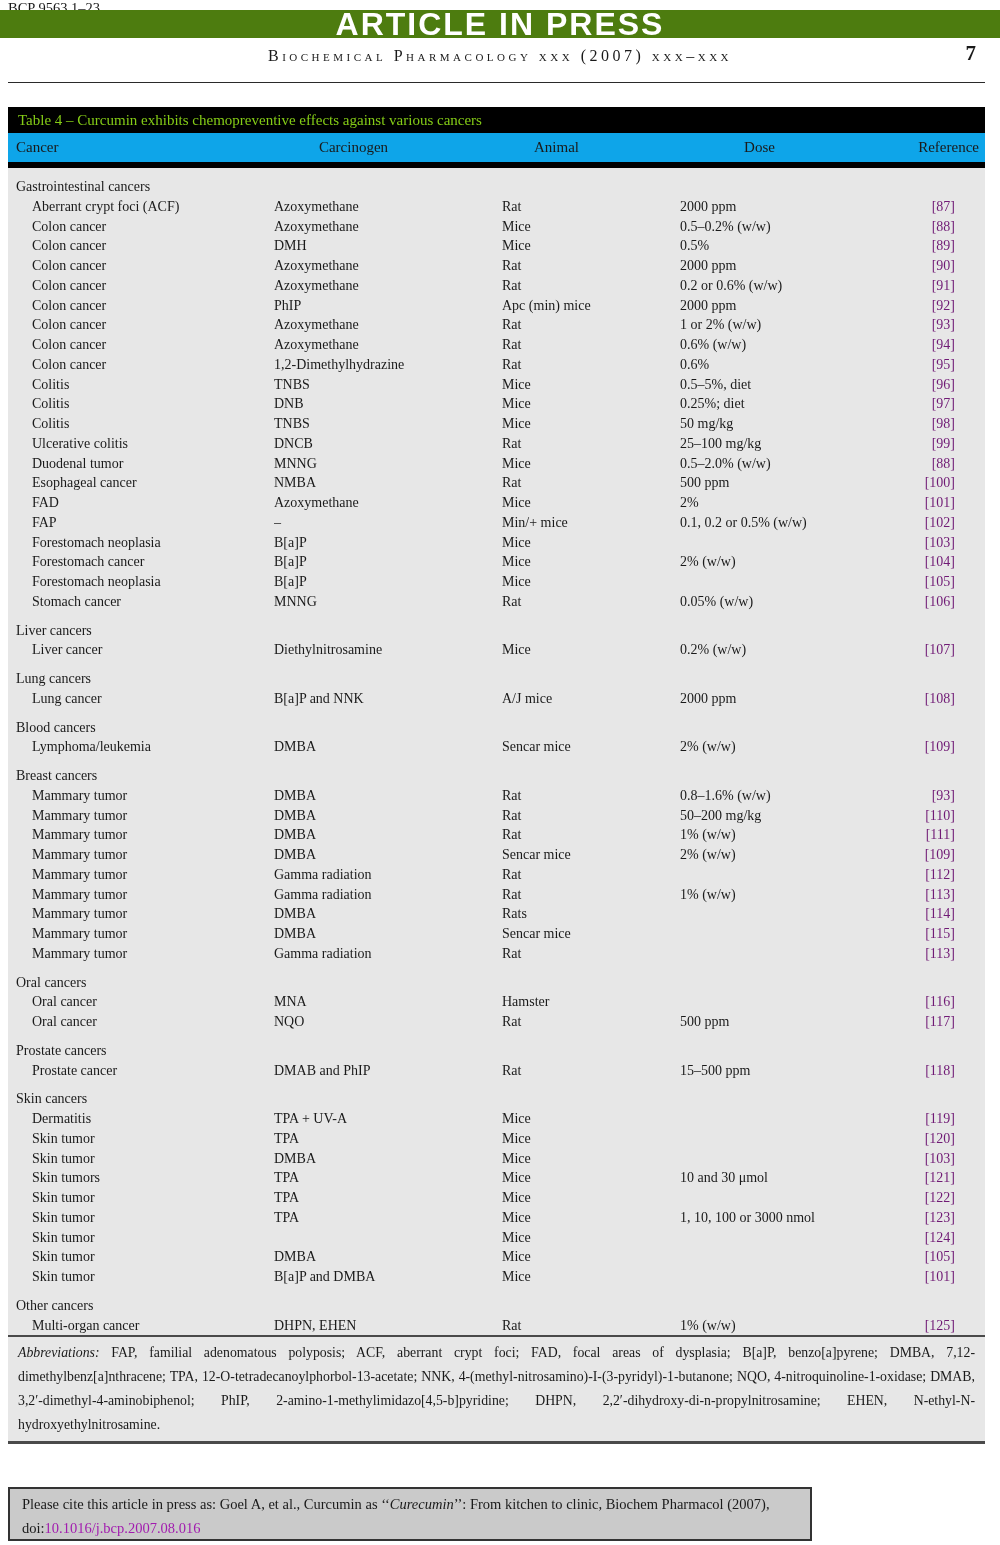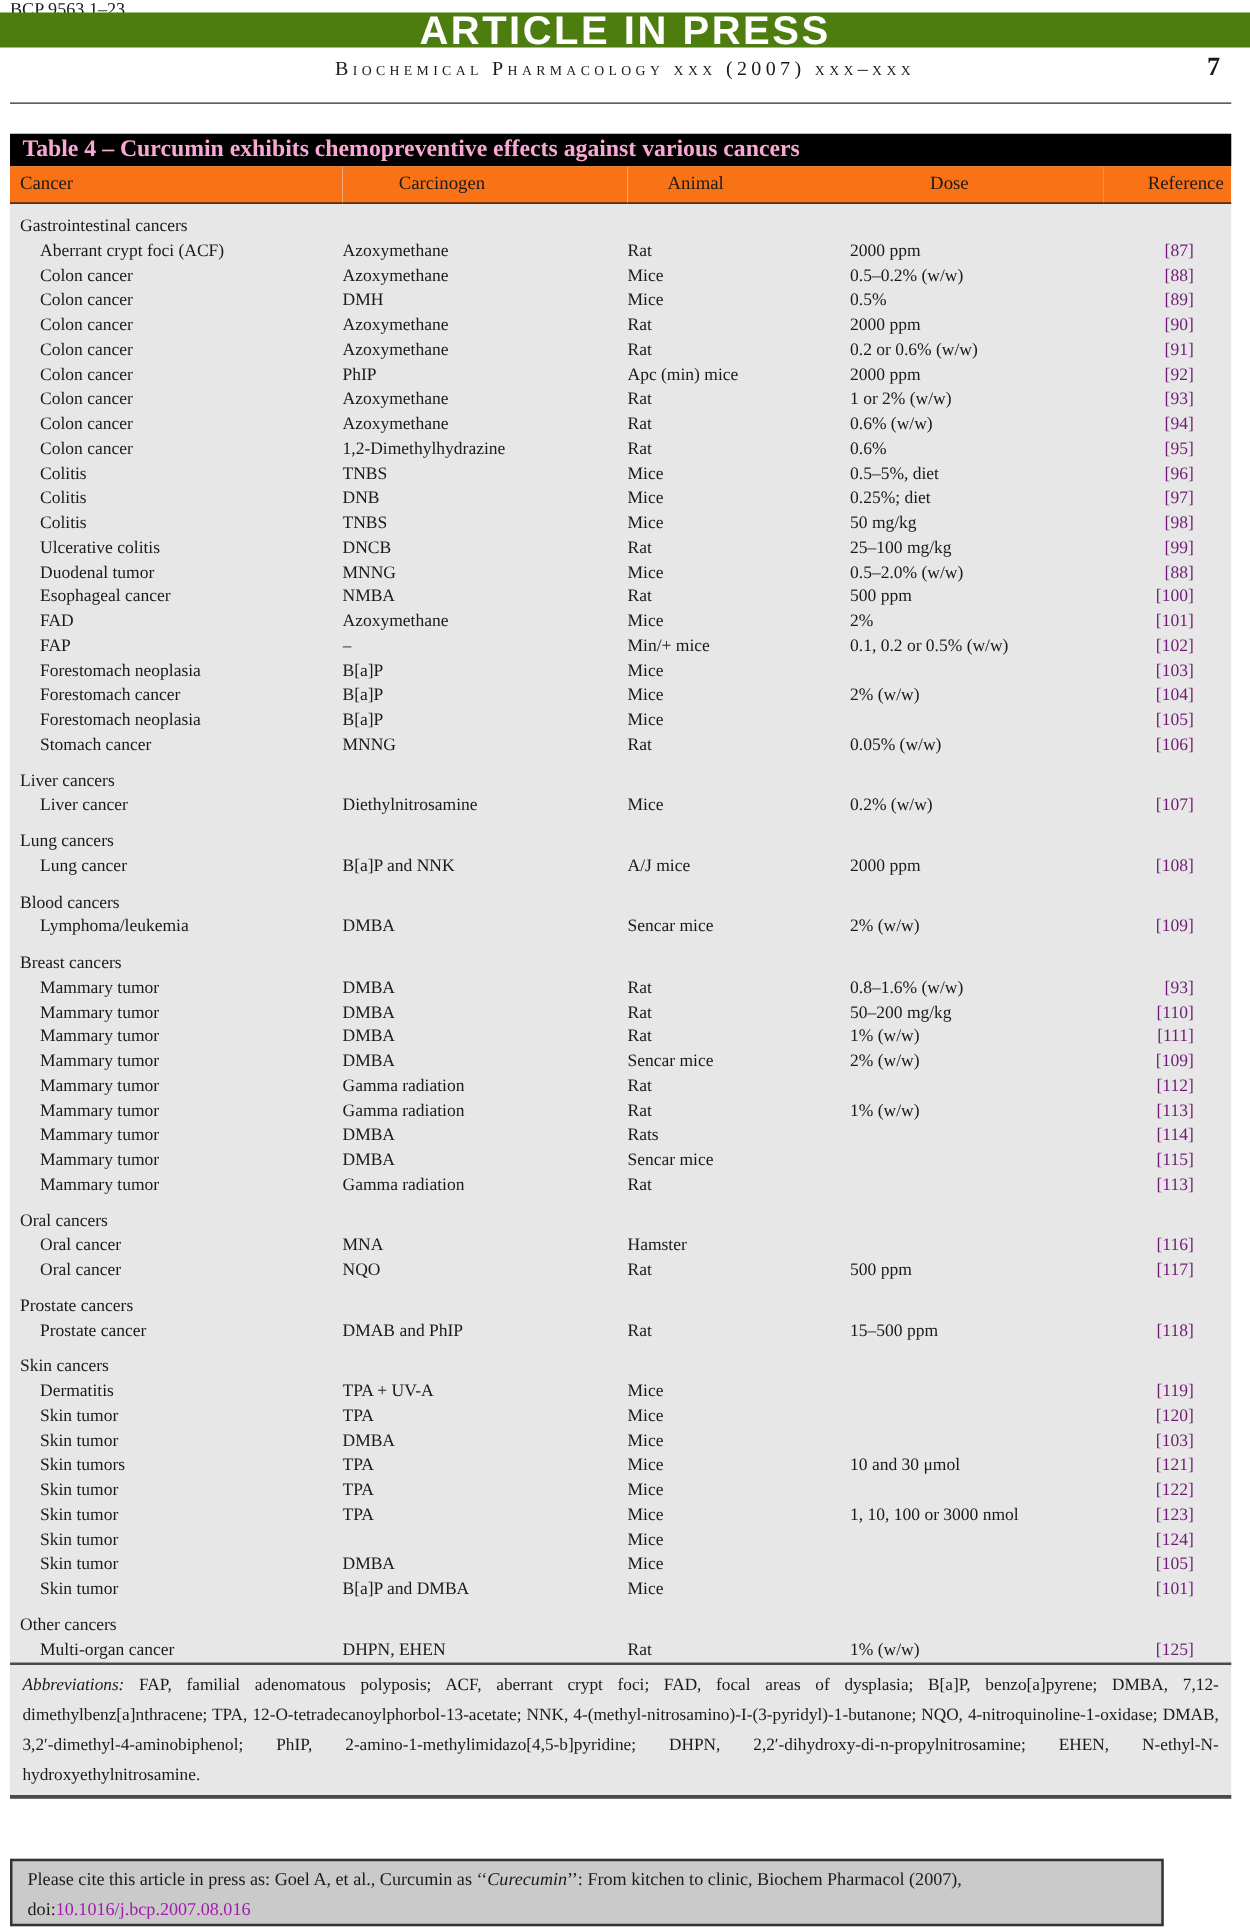--- a/index.html
+++ b/index.html
@@ -39,33 +39,33 @@
   .top-rule {
     position: absolute; top: 82px; left: 8px; width: 977px; height: 1px;
     background: #2a2a2a;
   }
   
   .table-wrap {
     position: absolute; top: 107px; left: 8px; width: 977px;
     background: #e7e7e7;
   }
   .table-title {
-    background: #000000; color: #f9a8d4;
-    font-weight: bold; font-size: 19px;
+    background: #000000; color: #84cc16;
+    font-weight: normal; font-size: 15px;
     height: 26px; line-height: 26px;
     padding-left: 10px;
   }
   table { border-collapse: collapse; table-layout: fixed; width: 100%; }
   col.w0 { width: 266px; } col.w1 { width: 228px; } col.w2 { width: 178px; }
   col.w3 { width: 203px; } col.w4 { width: 102px; }
   thead th {
     font-weight: normal; font-size: 15px;
     height: 27px; vertical-align: middle;
-    background: #f97316;
-    border-bottom: 1px solid #000000;
+    background: #0ea5e9;
+    border-bottom: 6px solid #000000;
     white-space: nowrap; overflow: hidden;
   }
   th.th0 { text-align: left; padding-left: 8px; }
   th.th1, th.th2 { text-align: center; padding-right: 70px; }
   th.th3 { text-align: center; padding-right: 45px; }
   th.th4 { text-align: right; padding-right: 6px; }
   tbody td {
     height: 19.75px; line-height: 19.75px;
     font-size: 14px; vertical-align: top;
     white-space: nowrap; overflow: hidden;
@@ -81,21 +81,21 @@
   .abbrev {
     border-top: 2px solid #4a4a4a;
     border-bottom: 3px solid #4a4a4a;
     padding: 4px 10px;
     font-size: 13.8px; line-height: 24px;
     text-align: justify;
   }
   .abbrev i { font-style: italic; }
   
   .cite-box {
-    position: absolute; top: 1487px; left: 8px; width: 923px;
+    position: absolute; top: 1487px; left: 8px; width: 804px;
     box-sizing: border-box;
     border: 2px solid #333333;
     background: #cacaca;
     padding: 3px 12px;
     font-size: 14.5px; line-height: 24px;
     height: 54px; overflow: hidden;
   }
   .cite-box i { font-style: italic; }
   .doi { color: #a21caf; text-decoration: none; }
 </style>

